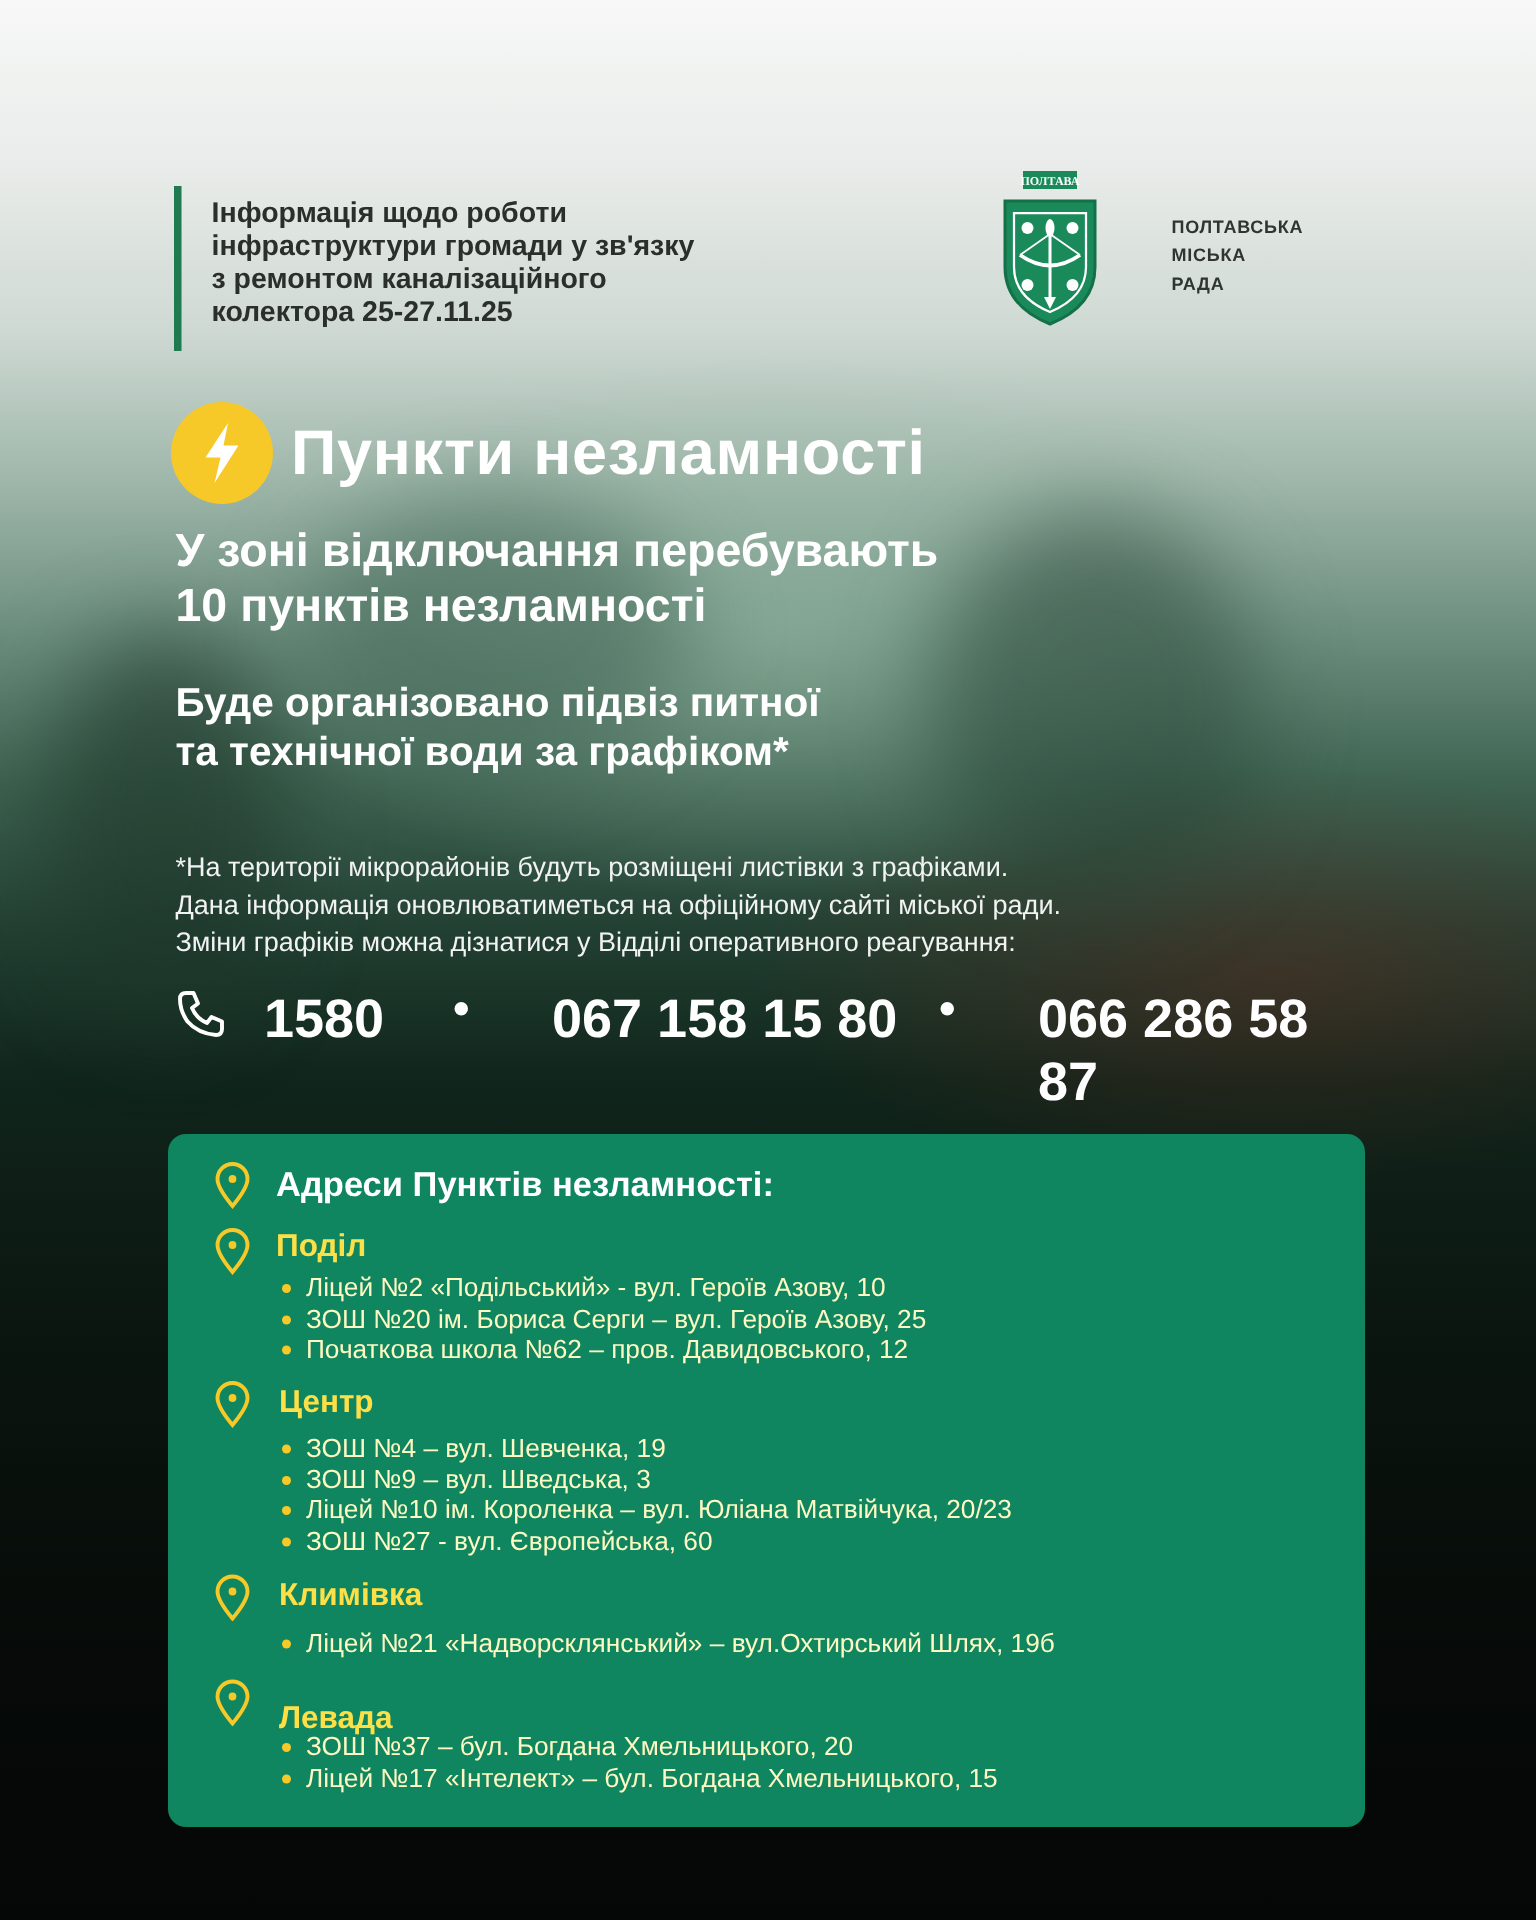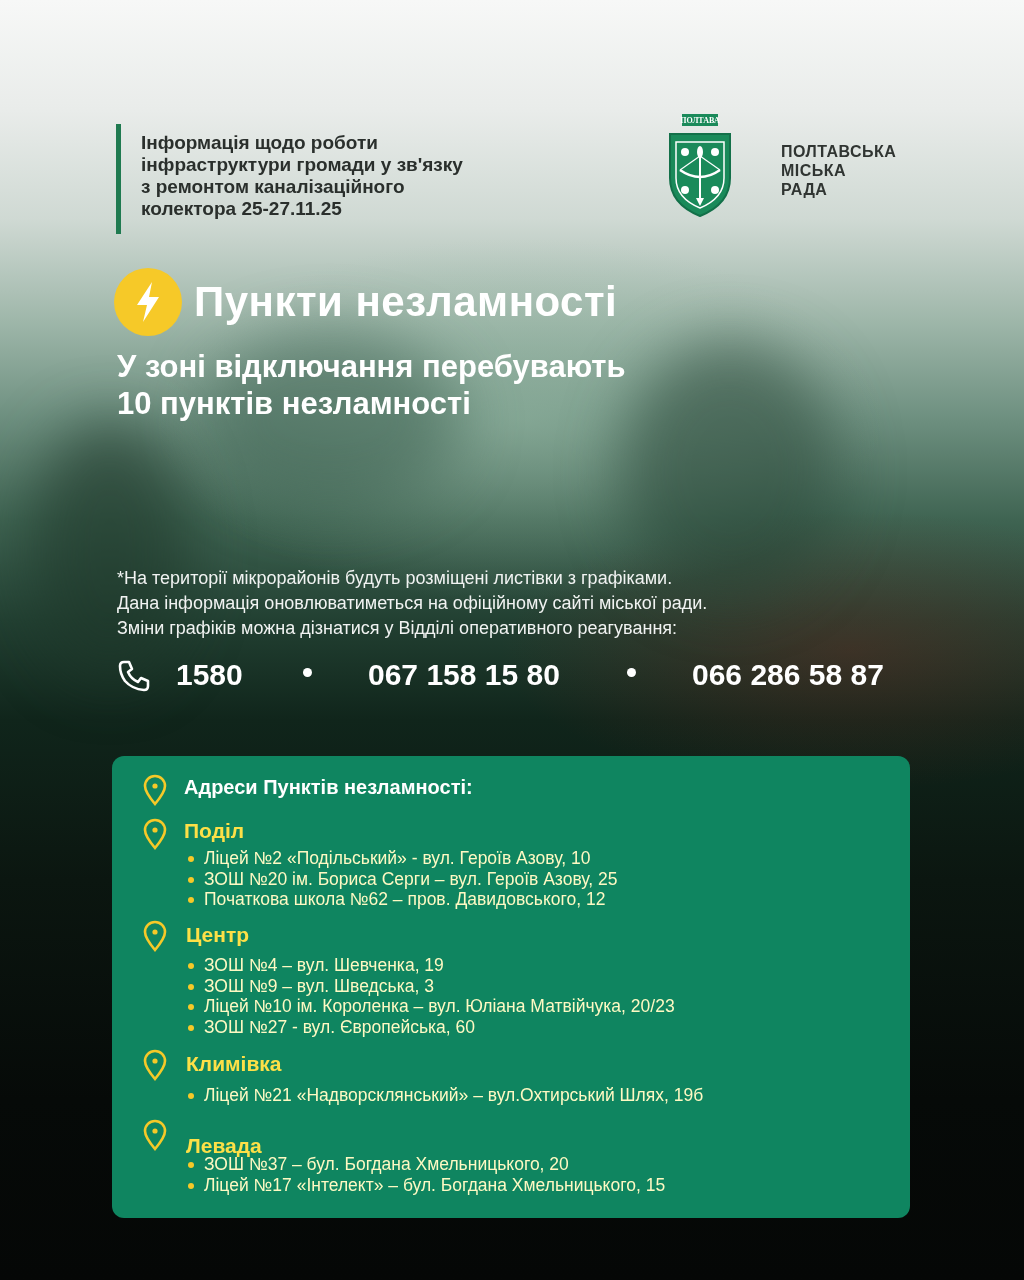--- a/index.html
+++ b/index.html
@@ -6,33 +6,33 @@
   body{width:1024px;height:1280px;overflow:hidden;font-family:"Liberation Sans","DejaVu Sans",sans-serif;}
   .poster{position:relative;width:1024px;height:1280px;overflow:hidden;
     background:
       radial-gradient(ellipse 520px 260px at 520px 420px, rgba(150,185,165,0.55), rgba(0,0,0,0) 70%),
       radial-gradient(ellipse 500px 200px at 850px 650px, rgba(120,40,30,0.35), rgba(0,0,0,0) 70%),
       linear-gradient(180deg,#f7f8f7 0px,#e9ecea 110px,#cfd9d3 220px,#9fb7aa 320px,#6d8f7f 420px,#3f6452 520px,#224032 620px,#10251b 720px,#0b1610 880px,#060a08 1100px,#050706 1280px);}
   .blur-shape{position:absolute;border-radius:50%;filter:blur(30px);}
   .header{position:absolute;left:100px;top:124px;width:460px;height:110px;border-left:5px solid #1f7a50;padding-left:20px;box-sizing:border-box;margin-left:16px;}
   .header-title{font-weight:bold;font-size:19px;line-height:22px;color:#2a2f2c;margin-top:8px;white-space:pre-line;}
   .logo{position:absolute;left:664px;top:112px;width:72px;height:106px;}
-  .council-name{position:absolute;left:781px;top:142px;font-weight:bold;font-size:16px;line-height:19px;color:#303532;white-space:pre-line;letter-spacing:0.5px;}
+  .council-name{position:absolute;left:781px;top:142px;font-weight:bold;font-size:12px;line-height:19px;color:#303532;white-space:pre-line;letter-spacing:0.5px;}
   .bolt{position:absolute;left:114px;top:268px;width:68px;height:68px;border-radius:50%;background:#f6c928;display:flex;align-items:center;justify-content:center;}
   .main-title{position:absolute;left:194px;top:276px;font-weight:bold;font-size:42px;line-height:52px;color:#ffffff;letter-spacing:0.5px;}
   .subtitle1{position:absolute;left:117px;top:348px;font-weight:bold;font-size:31px;line-height:37px;color:#ffffff;white-space:pre-line;}
   .subtitle2{position:absolute;left:117px;top:452px;font-weight:bold;font-size:27px;line-height:33px;color:#ffffff;white-space:pre-line;}
   .note{position:absolute;left:117px;top:566px;font-size:18px;line-height:25px;color:#f1f3f2;white-space:pre-line;}
   .phones{position:absolute;left:117px;top:654px;width:790px;height:44px;display:flex;align-items:center;}
   .phone-icon{width:34px;height:34px;}
-  .phone{font-weight:bold;font-size:30px;color:#ffffff;position:absolute;top:4px;}
+  .phone{font-weight:bold;font-size:36px;color:#ffffff;position:absolute;top:4px;}
   .dot{position:absolute;top:14px;width:9px;height:9px;border-radius:50%;background:#ffffff;}
   .card{position:absolute;left:112px;top:756px;width:798px;height:462px;background:#0f8560;border-radius:12px;}
   .pin{position:absolute;width:26px;height:32px;}
-  .card-heading{position:absolute;left:72px;font-weight:bold;font-size:20px;color:#ffffff;}
+  .card-heading{position:absolute;left:72px;font-weight:bold;font-size:23px;color:#ffffff;}
   .district{position:absolute;left:72px;font-weight:bold;font-size:21px;color:#fde047;}
   .items{position:absolute;left:74px;margin:0;padding:0;list-style:none;}
   .items li{font-size:17.5px;line-height:20.5px;color:#fef9c3;position:relative;padding-left:18px;white-space:nowrap;}
   .items li .bullet{position:absolute;left:2px;top:8px;width:6px;height:6px;border-radius:50%;background:#f6c928;}
 </style>
 </head>
 <body>
 
 <div class="poster">
 
@@ -70,20 +70,22 @@
 РАДА</div>
 
   <div class="bolt">
     <svg width="34" height="44" viewBox="0 0 34 44">
         <path d="M21 2 L6 25 L16 25 L12 42 L28 17 L18 17 Z" fill="#ffffff"></path>
       </svg>
   </div>
   <div class="main-title">Пункти незламності</div>
   <div class="subtitle1">У зоні відключання перебувають
 10 пунктів незламності</div>
+  <div class="subtitle2">Буде організовано підвіз питної
+та технічної води за графіком*</div>
 
   <div class="note">*На території мікрорайонів будуть розміщені листівки з графіками.
 Дана інформація оновлюватиметься на офіційному сайті міської ради.
 Зміни графіків можна дізнатися у Відділі оперативного реагування:</div>
 
   <div class="phones">
     <svg class="phone-icon" viewBox="0 0 34 34">
       <path d="M7 3 L12 3 L15 10 L11 13 Q14 20 21 23 L24 19 L31 22 L31 27 Q31 31 27 31 Q15 30 8 22 Q3 15 3 7 Q3 3 7 3 Z" fill="none" stroke="#ffffff" stroke-width="2.6" stroke-linejoin="round"></path>
     </svg>
     <span class="phone" style="left:59px;">1580</span>

